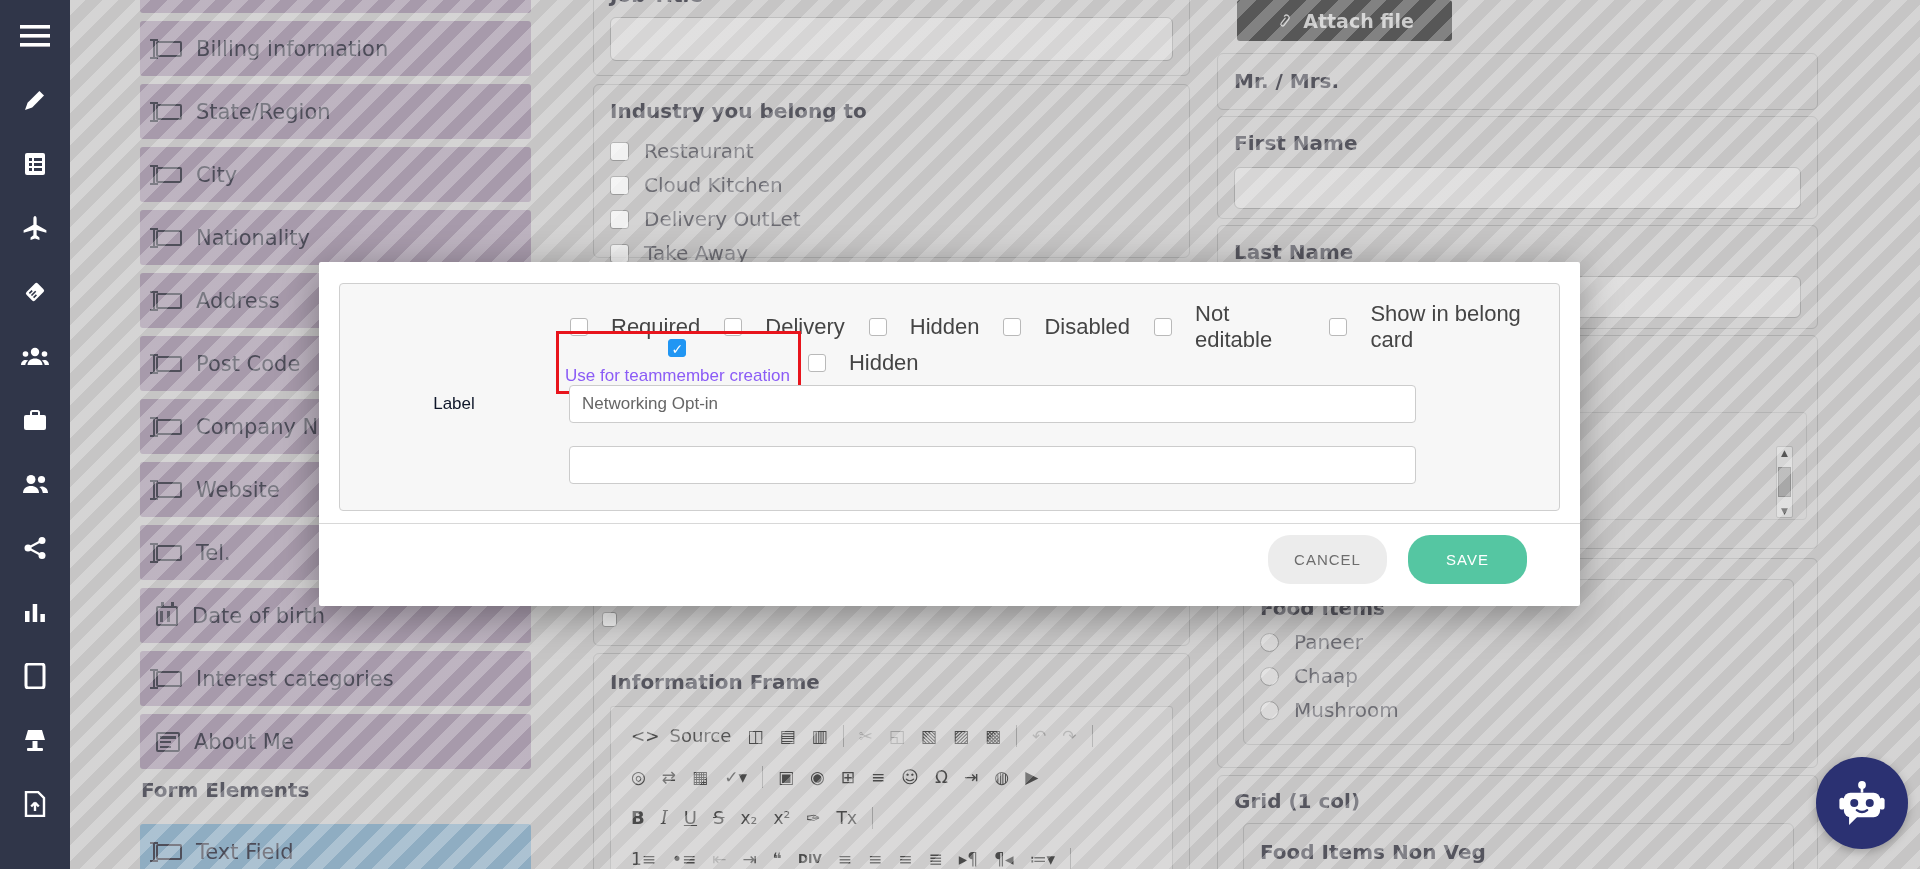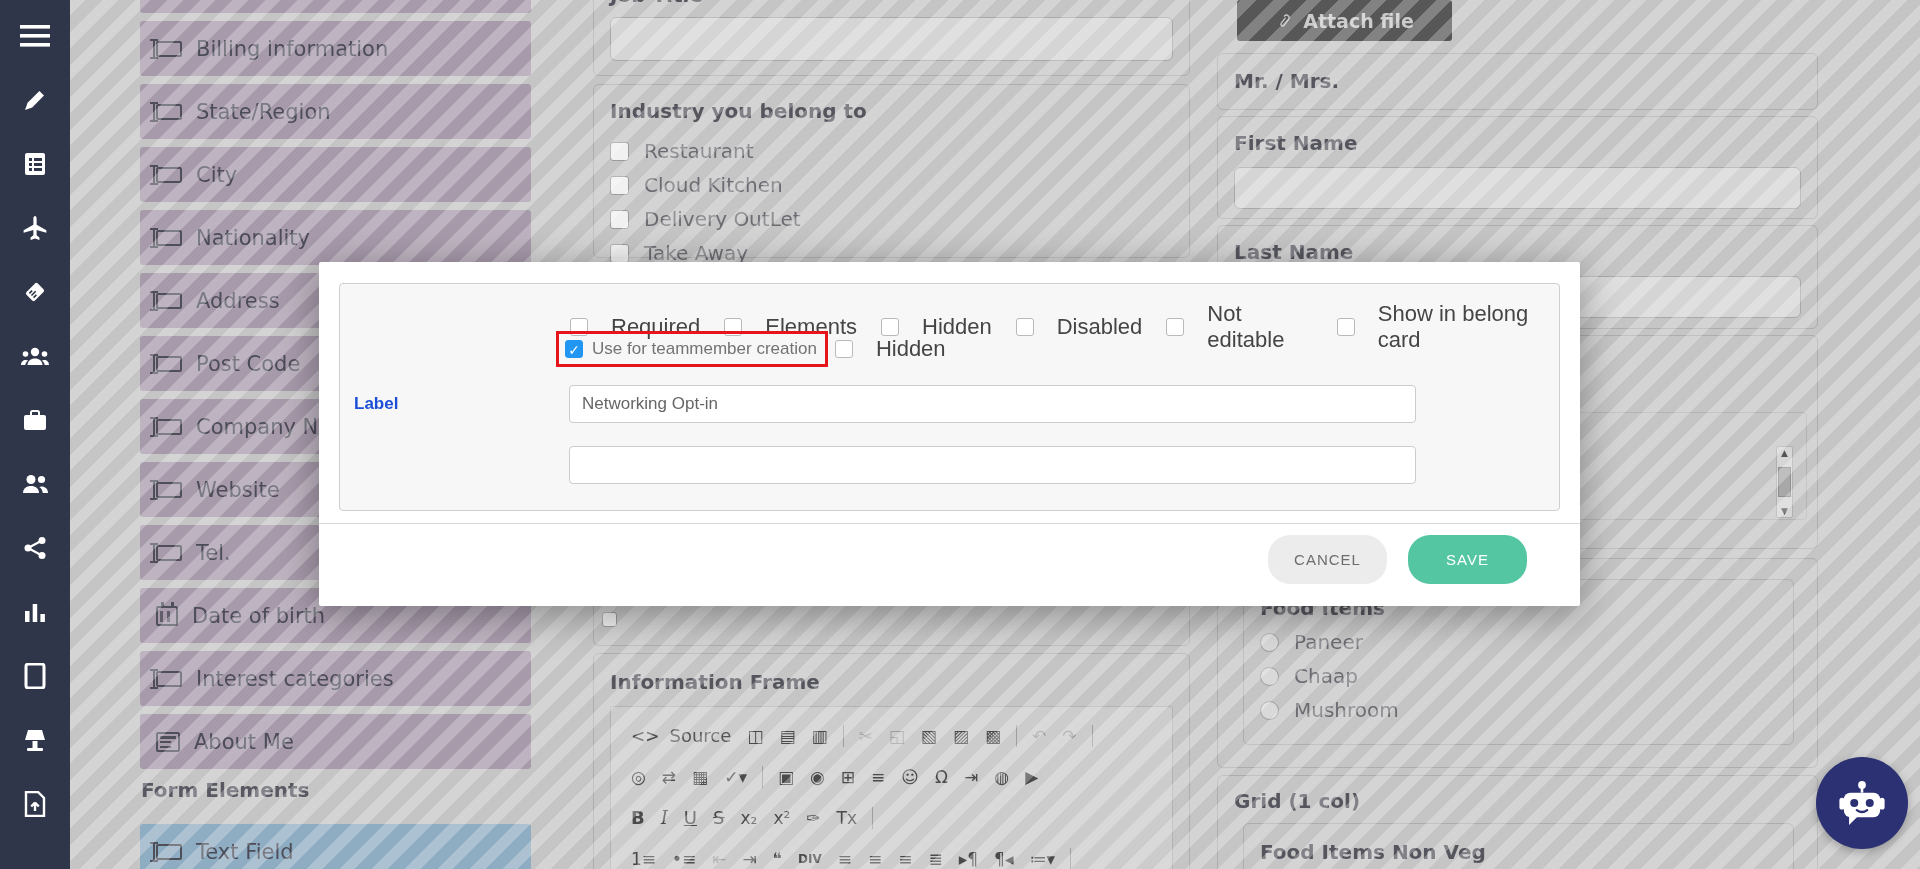--- a/index.html
+++ b/index.html
@@ -104,22 +104,22 @@
            font-family:"Liberation Sans","DejaVu Sans",sans-serif; }
   .m-inner { position:absolute; left:20px; top:21px; width:1221px; height:228px; background:#f7f7f7;
              border:1px solid #cfcfcf; border-radius:4px; }
   .m-row1 { position:absolute; left:230px; top:17px; display:flex; gap:24px; align-items:center; }
   .m-chk { display:flex; align-items:center; gap:23px; font-size:22px; color:#454545; cursor:pointer; }
   .m-cb { width:18px; height:18px; border:1px solid #b9b9b9; border-radius:3px; background:#fff; flex:0 0 auto; }
   .m-cb.checked { background:#2196f3; border-color:#2196f3; position:relative; }
   .m-cb.checked::after { content:"✓"; position:absolute; inset:0; color:#fff; font-size:14px; line-height:18px; text-align:center; }
   .m-row2 { position:absolute; left:216px; top:47px; display:flex; align-items:center; gap:7px; }
   .red-box { border:3px solid #e8141c; padding:5px 8px 5px 6px; display:flex; align-items:center; gap:9px;
-             font-size:17px; color:#737373; }
-  .m-frow-label { position:absolute; width:200px; text-align:left; font-size:17px; font-weight:bold; color:#1d4ed8; line-height:38px; }
+             font-size:17px; color:#8b5cf6;flex-direction:column; }
+  .m-frow-label { position:absolute; width:200px; text-align:center; font-size:17px; font-weight:normal; color:#0f172a; line-height:38px; }
   .m-input { position:absolute; left:229px; width:847px; height:38px; border:1px solid #ccc; border-radius:4px;
              background:#fff; font-size:17px; color:#666; padding:0 12px; outline:none;
              font-family:"Liberation Sans","DejaVu Sans",sans-serif; }
   .m-divider { position:absolute; left:0; right:0; top:261px; border-top:1px solid #d8d8d8; }
   .m-btn { position:absolute; top:273px; width:119px; height:49px; border:none; border-radius:22px; font-size:15px;
            letter-spacing:1px; cursor:pointer; font-family:"Liberation Sans","DejaVu Sans",sans-serif; }
   .m-cancel { left:949px; background:#ececec; color:#6d6d6d; }
   .m-save   { left:1089px; background:#55c6a2; color:#fff; }
 
   
@@ -448,21 +448,21 @@
 
   <div class="modal" data-name="field-settings-modal">
     <div class="m-inner" data-name="field-settings-panel">
       <div class="m-row1" data-name="flag-checkbox-row">
         <label class="m-chk" data-name="flag-option">
             <span class="m-cb" data-name="checkbox"></span>
             <span data-name="flag-label">Required</span>
           </label>
           <label class="m-chk" data-name="flag-option">
             <span class="m-cb" data-name="checkbox"></span>
-            <span data-name="flag-label">Elements</span>
+            <span data-name="flag-label">Delivery</span>
           </label>
           <label class="m-chk" data-name="flag-option">
             <span class="m-cb" data-name="checkbox"></span>
             <span data-name="flag-label">Hidden</span>
           </label>
           <label class="m-chk" data-name="flag-option">
             <span class="m-cb" data-name="checkbox"></span>
             <span data-name="flag-label">Disabled</span>
           </label>
           <label class="m-chk" data-name="flag-option">

